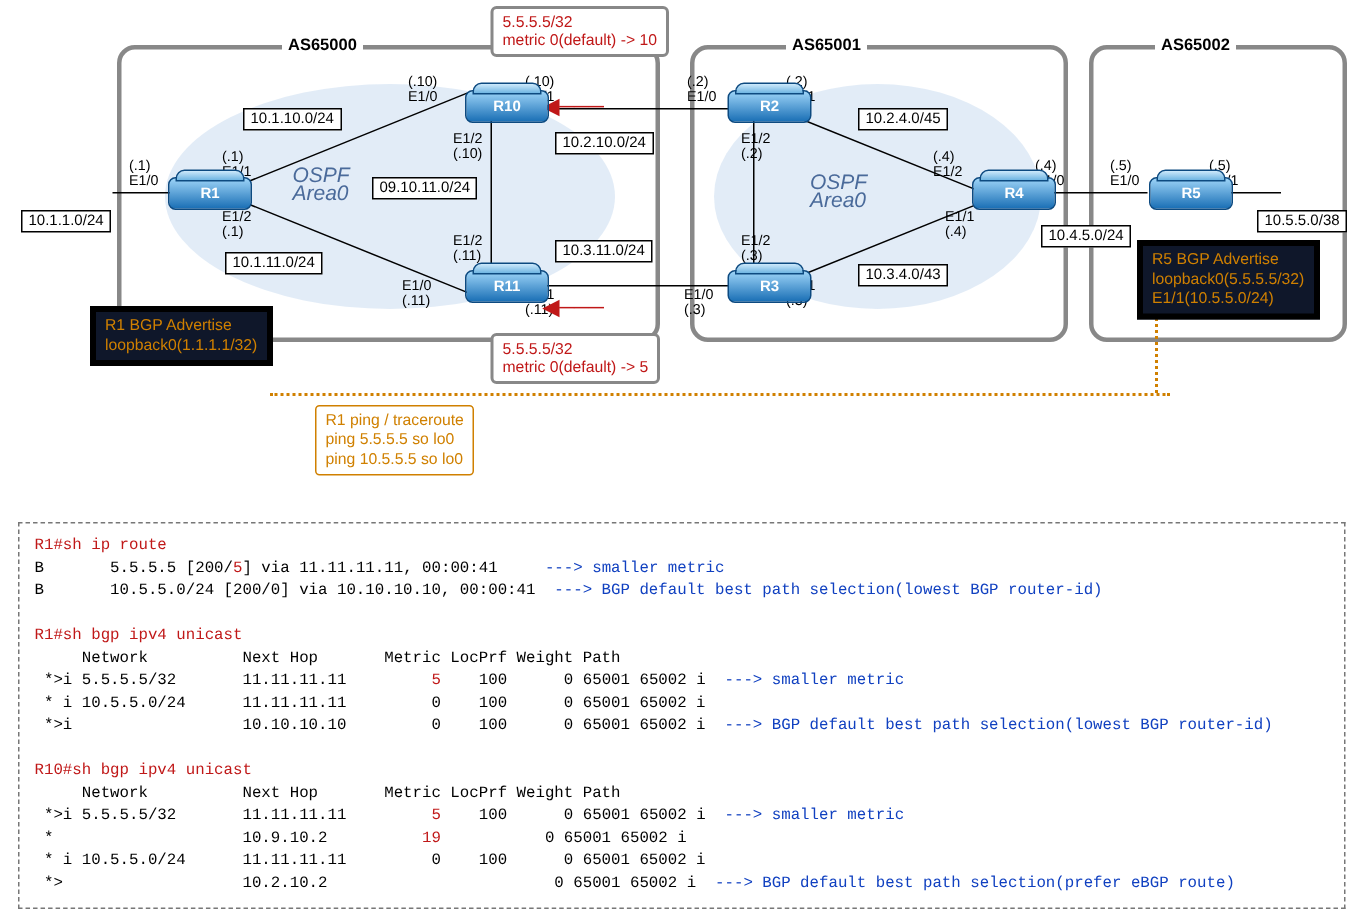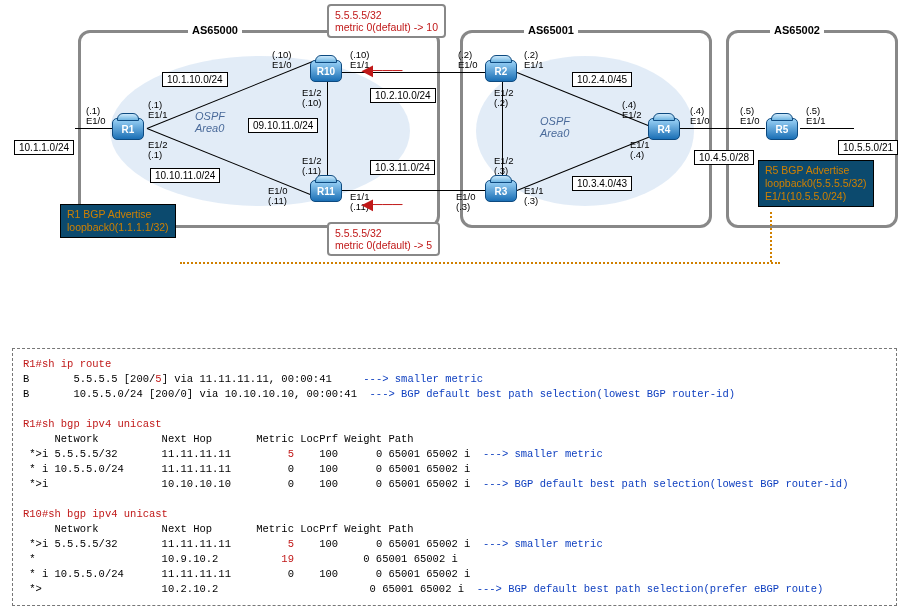--- a/index.html
+++ b/index.html
@@ -1,28 +1,28 @@
 <!DOCTYPE html>
 <html><head>
 <meta charset="utf-8">
 <style>
   *{box-sizing:border-box;margin:0;padding:0}
   body{font-family:Arial,sans-serif;font-size:11px;background:#fff;width:909px;height:606px;position:relative;overflow:hidden}
   .diagram{position:relative;width:909px;height:340px}
   .as-box{position:absolute;border:3px solid #888;border-radius:12px;background:transparent}
   .as-label{position:absolute;font-weight:bold;background:#fff;padding:0 4px}
   .cloud{position:absolute;background:#d3e2f2;border-radius:50%;opacity:.65}
-  .ospf-label{position:absolute;color:#4a6a9a;font-style:italic;font-size:11px;line-height:12px}
-  .router{position:absolute;width:32px;height:22px;background:linear-gradient(#9cd3f7,#1a6fb5);border:1px solid #0d4a80;border-radius:5px;display:flex;align-items:center;justify-content:center;color:#fff;font-weight:bold;font-size:10px;z-index:5}
+  .ospf-label{position:absolute;color:#4a6a9a;font-style:italic;font-size:14px;line-height:12px}
+  .router{position:absolute;width:56px;height:22px;background:linear-gradient(#9cd3f7,#1a6fb5);border:1px solid #0d4a80;border-radius:5px;display:flex;align-items:center;justify-content:center;color:#fff;font-weight:bold;font-size:10px;z-index:5}
   .router::after{content:"";position:absolute;top:-6px;left:4px;right:4px;height:6px;background:linear-gradient(#cde9fb,#6fb5e2);border:1px solid #0d4a80;border-radius:6px 6px 0 0}
   .net-label{position:absolute;border:1px solid #000;background:#fff;padding:1px 4px;font-size:10px;white-space:nowrap;z-index:4}
   .iface{position:absolute;font-size:9.5px;line-height:10px;white-space:nowrap;z-index:4}
   .note{position:absolute;color:#c01818;font-size:10.5px;line-height:12px;white-space:nowrap;z-index:4}
   .note-box{border:2px solid #888;border-radius:4px;background:#fff;padding:3px 6px}
-  .adv-box{position:absolute;border:1px solid #000000;background:#0c4a6e;color:#d08000;padding:3px 6px;font-size:10.5px;line-height:13px;z-index:6}
+  .adv-box{position:absolute;border:4px solid #000000;background:#0f172a;color:#d08000;padding:3px 6px;font-size:10.5px;line-height:13px;z-index:6}
   .ping-box{position:absolute;border:1px solid #d08000;background:#fff;color:#d08000;padding:3px 6px;font-size:10.5px;line-height:13px;border-radius:3px;z-index:6}
   .line{position:absolute;background:#000;height:1.2px;transform-origin:left center;z-index:2}
   .vline{position:absolute;background:#000;width:1.2px;z-index:2}
   .redarrow{position:absolute;color:#c01818;font-size:14px;font-weight:bold;z-index:4}
   .dotarrow{position:absolute;border-top:2.5px dotted #d08000;z-index:1}
   .cli{position:absolute;left:12px;right:12px;top:348px;border:1px dashed #777;padding:8px 10px;font-family:"Courier New",monospace;font-size:10.5px;line-height:15px;white-space:pre}
   .red{color:#c01818}
   .blue{color:#1040c0}
 </style>
 </head>
@@ -59,28 +59,28 @@
   <div class="router" style="left:112px;top:118px">R1</div>
   <div class="router" style="left:310px;top:60px">R10</div>
   <div class="router" style="left:310px;top:180px">R11</div>
   <div class="router" style="left:485px;top:60px">R2</div>
   <div class="router" style="left:485px;top:180px">R3</div>
   <div class="router" style="left:648px;top:118px">R4</div>
   <div class="router" style="left:766px;top:118px">R5</div>
 
   <div class="net-label" style="left:14px;top:140px">10.1.1.0/24</div>
   <div class="net-label" style="left:162px;top:72px">10.1.10.0/24</div>
-  <div class="net-label" style="left:150px;top:168px">10.10.11.0/24</div>
+  <div class="net-label" style="left:150px;top:168px">10.1.11.0/24</div>
   <div class="net-label" style="left:248px;top:118px">09.10.11.0/24</div>
   <div class="net-label" style="left:370px;top:88px">10.2.10.0/24</div>
   <div class="net-label" style="left:370px;top:160px">10.3.11.0/24</div>
   <div class="net-label" style="left:572px;top:72px">10.2.4.0/45</div>
   <div class="net-label" style="left:572px;top:176px">10.3.4.0/43</div>
-  <div class="net-label" style="left:694px;top:150px">10.4.5.0/28</div>
-  <div class="net-label" style="left:838px;top:140px">10.5.5.0/21</div>
+  <div class="net-label" style="left:694px;top:150px">10.4.5.0/24</div>
+  <div class="net-label" style="left:838px;top:140px">10.5.5.0/38</div>
 
   <div class="iface" style="left:86px;top:106px;white-space:pre">(.1)
 E1/0</div>
   <div class="iface" style="left:148px;top:100px;white-space:pre">(.1)
 E1/1</div>
   <div class="iface" style="left:148px;top:140px;white-space:pre">E1/2
 (.1)</div>
   <div class="iface" style="left:272px;top:50px;white-space:pre">(.10)
 E1/0</div>
   <div class="iface" style="left:350px;top:50px;white-space:pre">(.10)
@@ -122,20 +122,23 @@
 metric 0(default) -&gt; 5</div>
   <div class="redarrow" style="left:362px;top:62px">◀───</div>
   <div class="redarrow" style="left:362px;top:196px">◀───</div>
 
   <div class="adv-box" style="left:60px;top:204px;white-space:pre">R1 BGP Advertise
 loopback0(1.1.1.1/32)</div>
   <div class="adv-box" style="left:758px;top:160px;white-space:pre">R5 BGP Advertise
 loopback0(5.5.5.5/32)
 E1/1(10.5.5.0/24)</div>
 
+  <div class="ping-box" style="left:210px;top:270px;white-space:pre">R1 ping / traceroute
+ping 5.5.5.5 so lo0
+ping 10.5.5.5 so lo0</div>
 
   <div class="dotarrow" style="left:180px;top:262px;width:600px"></div>
   <div class="dotarrow" style="left:770px;top:212px;width:2px;height:50px;border-top:none;border-left:2.5px dotted #d08000"></div>
 
 </div>
 
 <div class="cli"><span class="red">R1#sh ip route</span>
 <span><span>B       5.5.5.5 [200/</span><span class="red">5</span><span>] via 11.11.11.11, 00:00:41     </span><span class="blue">---&gt; smaller metric</span></span>
 <span><span>B       10.5.5.0/24 [200/0] via 10.10.10.10, 00:00:41  </span><span class="blue">---&gt; BGP default best path selection(lowest BGP router-id)</span></span>
 

